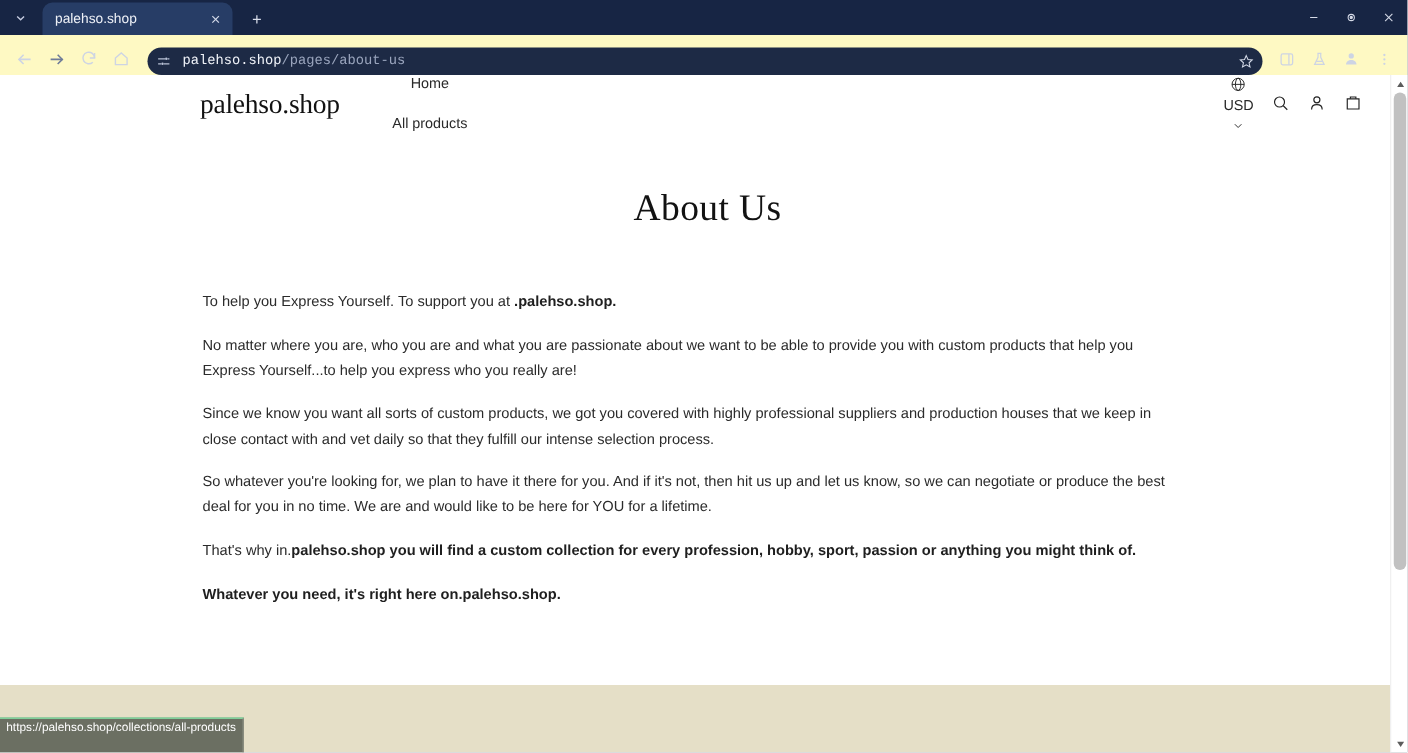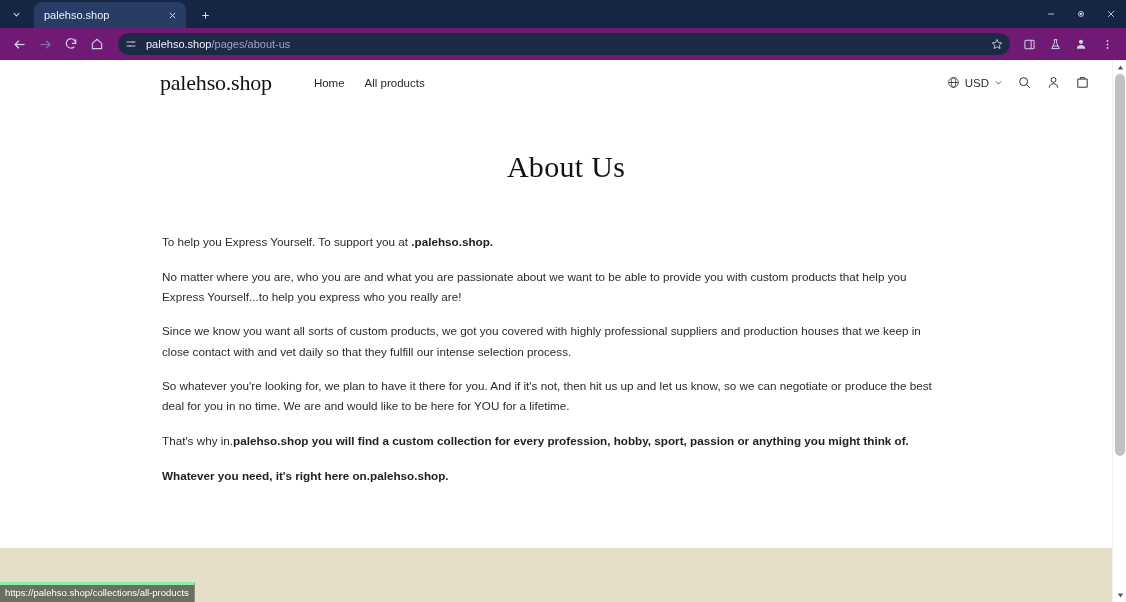--- a/index.html
+++ b/index.html
@@ -40,22 +40,22 @@
   }
   .winctl {
     position: absolute; right: 0; top: 0; height: 28px; display: flex;
   }
   .winctl > div {
     width: 30px; height: 28px; display: flex; align-items: center; justify-content: center;
     color: #d6dbe8;
   }
 
   .toolbar {
-    height: 32px; background: #701a75;
-    display: flex; align-items: center; padding: 0 6px;
+    height: 32px; background: #fef9c3;
+    display: flex; align-items: flex-end; padding: 0 6px; font-family: Liberation Mono, monospace;
   }
   .tb-btn {
     width: 26px; height: 26px; display: flex; align-items: center; justify-content: center;
     color: #cdd4e4; flex: 0 0 auto;
   }
   .tb-btn.dim { color: #6f7c99; }
   .omnibox {
     flex: 1 1 auto; height: 22px; margin: 0 6px 0 8px;
     background: #1d2a45; border-radius: 11px;
     display: flex; align-items: center; padding: 0 6px 0 4px;
@@ -83,31 +83,31 @@
   .page { width: 1112px; height: 542px; background: #fff; position: relative; }
 
   .site-header {
     height: 45px; display: flex; align-items: center;
     padding: 0 14px 0 160px;
   }
   .logo {
     font-family: "Liberation Serif", serif;
     font-size: 22px; color: #121212; letter-spacing: -0.2px; white-space: nowrap;
   }
-  .site-nav { display: flex; align-items: flex-start; gap: 20px; margin-left: 42px; }
+  .site-nav { display: flex; align-items: center; gap: 20px; margin-left: 42px; flex-direction: column; }
   .site-nav a {
     font-size: 11.5px; color: #292929; text-decoration: none; white-space: nowrap;
   }
   .header-right {
     margin-left: auto; display: flex; align-items: center; gap: 14px;
     padding-right: 8px;
   }
   .currency {
-    display: flex; align-items: center; gap: 5px;
-    font-size: 11.5px; color: #292929;
+    display: flex; gap: 5px;
+    font-size: 11.5px; color: #292929; flex-direction: column;
   }
   .hicon { color: #232323; display: flex; align-items: center; justify-content: center; }
 
   .page-title {
     font-family: "Liberation Serif", serif;
     font-size: 30px; color: #121212; text-align: center;
     margin-top: 45px; font-weight: 400; letter-spacing: 0.3px; padding-left: 20px;
   }
 
   .article {
@@ -135,24 +135,24 @@
   .sb-arrow.bottom { position: absolute; bottom: 0; left: 0; }
   .sb-track { position: absolute; left: 0; top: 14px; width: 14px; height: 514px; }
   .sb-thumb {
     position: absolute; left: 2px; top: 0px; width: 10px; height: 382px;
     background: #c1c1c1; border-radius: 5px;
   }
 
   
   .status-bubble {
     position: absolute; left: 0; bottom: 0;
-    height: 20px; padding: 0 5px;
+    height: 28px; padding: 0 5px;
     background: #6b6f62; color: #ffffff;
     font-size: 9.5px; line-height: 16px;
-    border-top: 3px solid #86efac; border-right: 1px solid #8a8d80;
+    border-top: 1px solid #86efac; border-right: 1px solid #8a8d80;
     white-space: nowrap;
     margin-top: 20px;
   }
 </style>
 </head>
 <body>
 
 <div class="browser">
 
   <div class="tabstrip">

